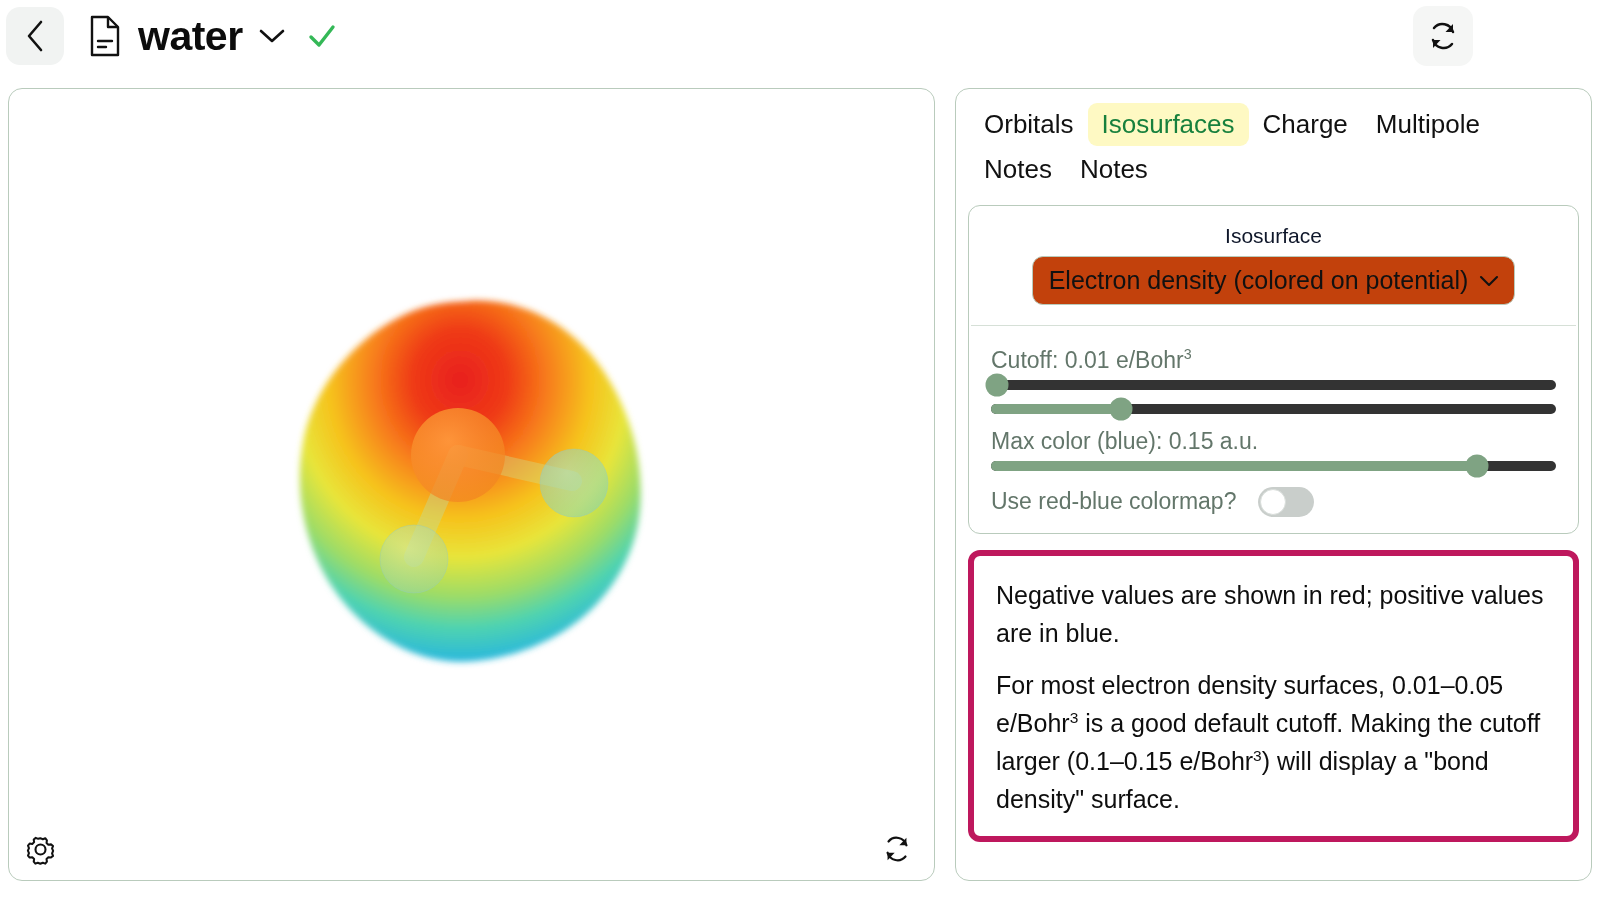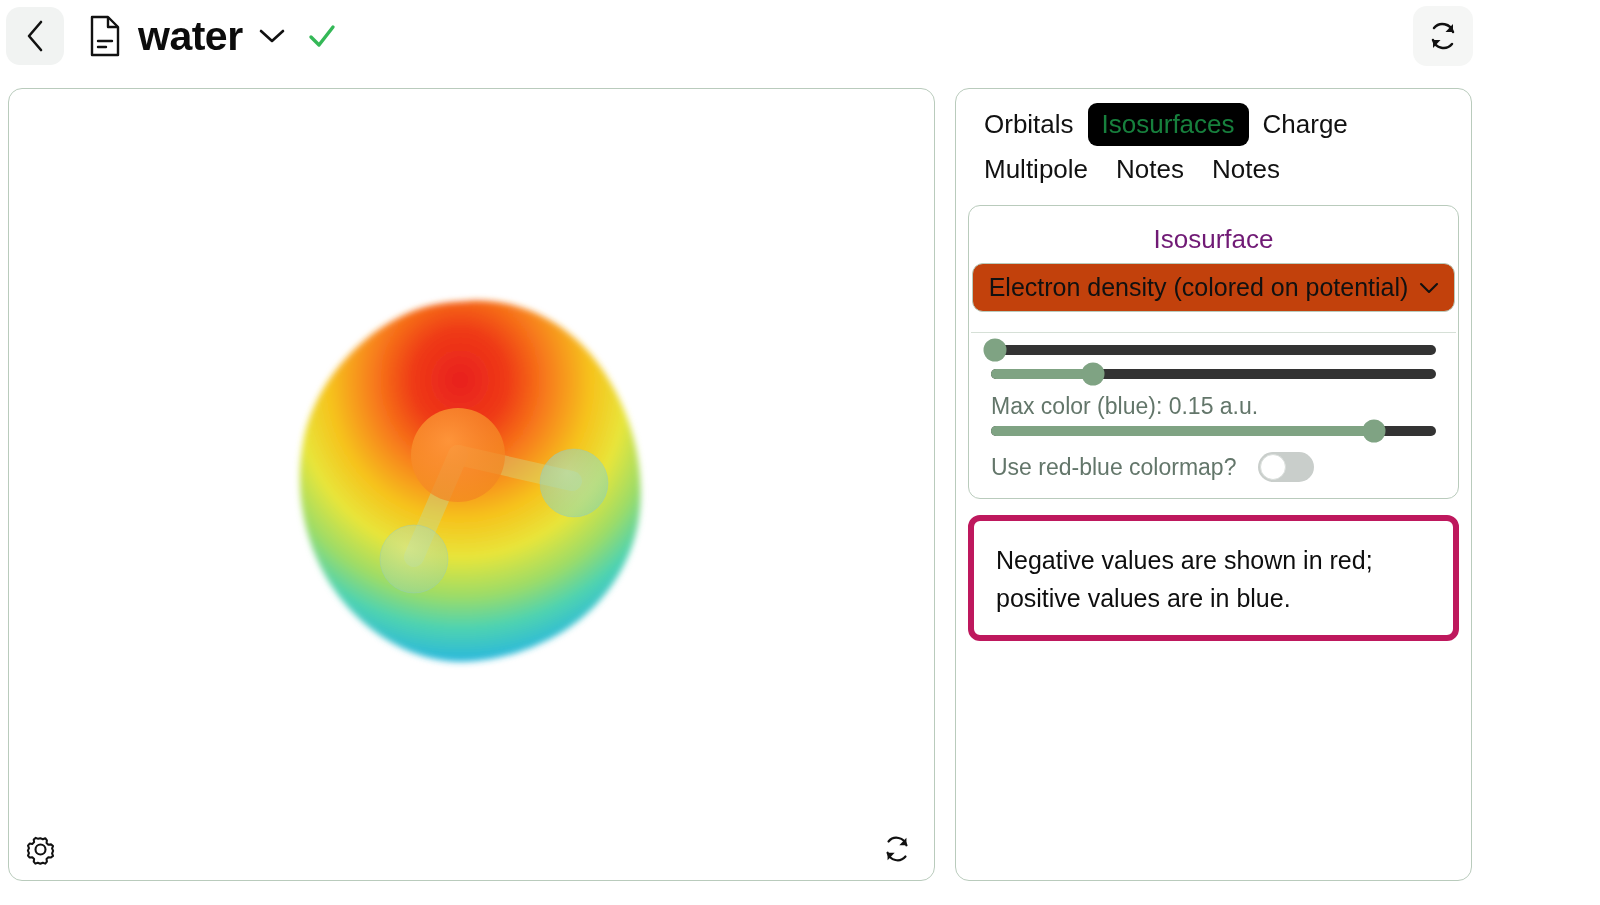--- a/index.html
+++ b/index.html
@@ -63,51 +63,51 @@
     position: absolute; right: 20px; bottom: 14px;
     width: 34px; height: 34px;
     display: flex; align-items: center; justify-content: center;
     cursor: pointer;
   }
 
   
   .panel {
     position: absolute;
     left: 955px; top: 88px;
-    width: 517px; height: 793px;
+    width: 637px; height: 793px;
     border: 1px solid #b9cbbc;
     border-radius: 14px;
     background: #ffffff;
     padding: 10px 12px;
   }
   .tabs {
     display: flex; flex-wrap: wrap;
     padding: 4px 2px 0 2px;
     row-gap: 2px;
   }
   .tab {
     font-size: 26px; color: #111;
     padding: 6px 14px;
     border-radius: 9px;
     cursor: pointer;
     white-space: nowrap;
   }
-  .tab.active { color: #17803d; background: #000000; }
+  .tab.active { color: #17803d; background: #fef9c3; }
 
   .card {
     margin-top: 14px;
     border: 1px solid #b9cbbc;
     border-radius: 12px;
     background: #fff;
   }
   .card-head {
     text-align: center;
     padding: 18px 0 8px 0;
   }
-  .card-head-title { font-size: 26px; color: #701a75; }
+  .card-head-title { font-size: 21px; color: #0f172a; }
   .select-row { text-align: center; padding: 0 0 20px 0; }
   .select-box {
     display: inline-flex; align-items: center; gap: 10px;
     background: #c2410c;
     border: 1px solid #b9cbbc;
     border-radius: 11px;
     padding: 9px 14px 9px 16px;
     font-size: 25px; color: #111;
     cursor: pointer;
   }
@@ -304,20 +304,23 @@
         <svg width="22" height="14" viewBox="0 0 22 14">
           <path d="M3 3 L11 11 L19 3" fill="none" stroke="#111" stroke-width="2.1" stroke-linecap="round" stroke-linejoin="round"></path>
         </svg>
       </div>
     </div>
 
     <div class="card-sep"></div>
 
     <div class="sliders">
 
+      <div class="slider-label">
+        <span>Cutoff: 0.01 e/Bohr</span><sup>3</sup>
+      </div>
       <div class="track">
         <div class="fill" style="width:1%"></div>
         <div class="thumb" style="left:1%"></div>
       </div>
 
       <div class="track">
         <div class="fill" style="width:23%"></div>
         <div class="thumb" style="left:23%"></div>
       </div>
 
@@ -331,14 +334,15 @@
         <span class="toggle-label">Use red-blue colormap?</span>
         <div class="toggle">
           <div class="knob"></div>
         </div>
       </div>
     </div>
   </div>
 
   <div class="info-card">
     <p class="info-p">Negative values are shown in red; positive values are in blue.</p>
+    <p class="info-p"><span>For most electron density surfaces, 0.01–0.05 e/Bohr</span><sup>3</sup><span> is a good default cutoff. Making the cutoff larger (0.1–0.15 e/Bohr</span><sup>3</sup><span>) will display a "bond density" surface.</span></p>
   </div>
 </div>
 
 </body></html>

